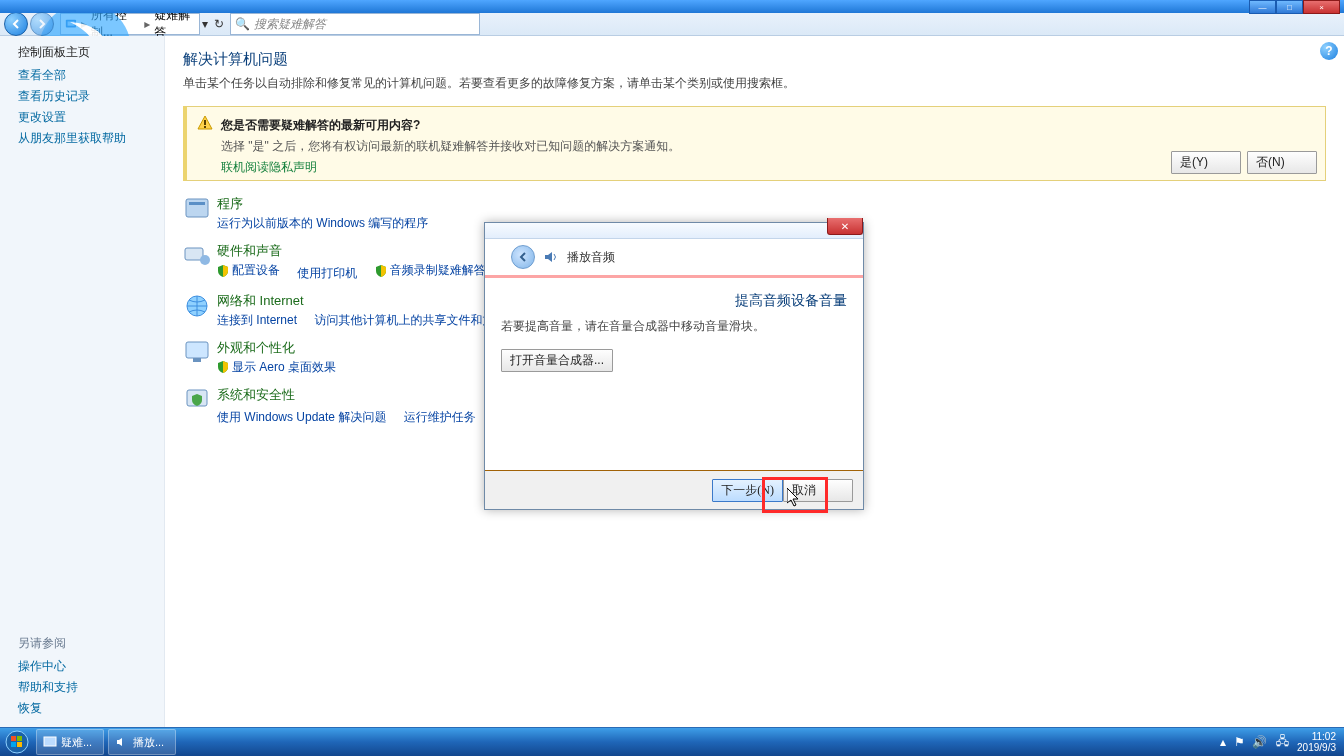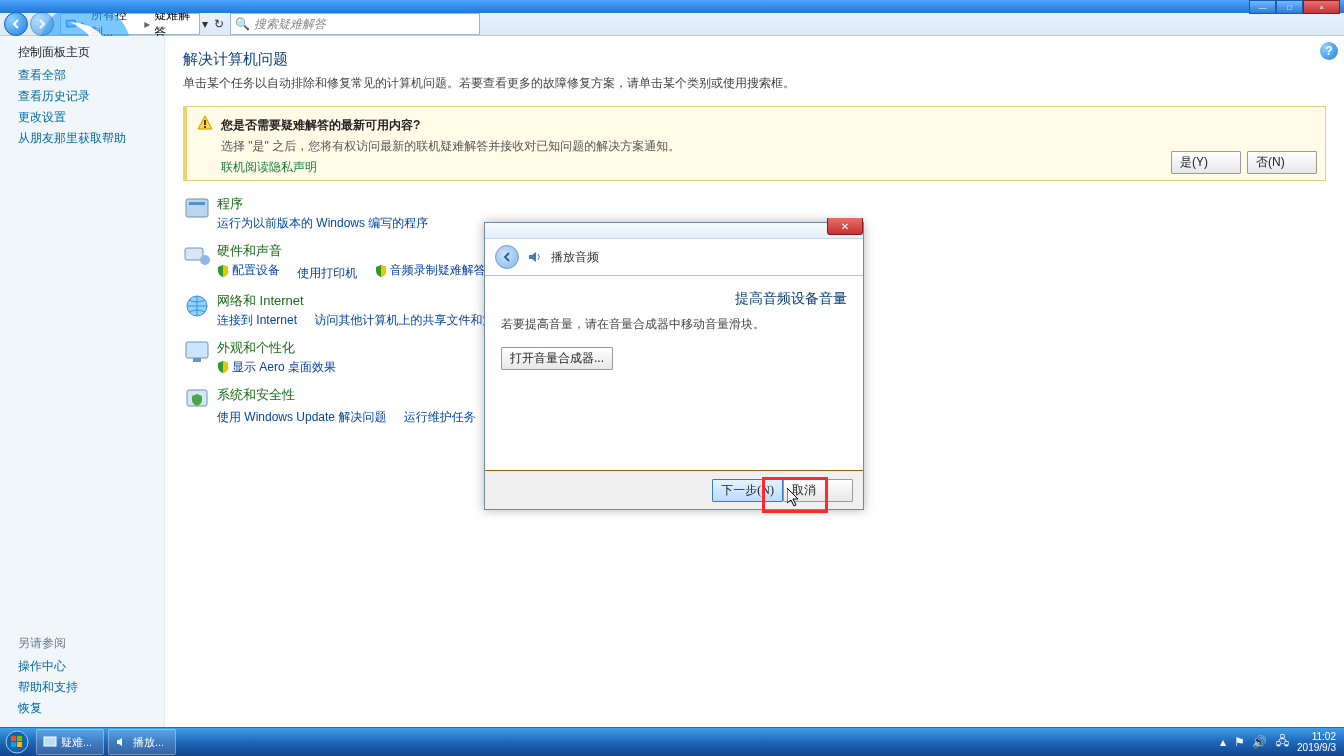--- a/index.html
+++ b/index.html
@@ -40,21 +40,21 @@
   .cat-body{}
   .cat-title{color:#1b6b1b;font-size:13px;}
   .cat-links{margin-top:2px;}
   .cat-links a{color:#0644a3;text-decoration:none;margin-right:14px;font-size:12px;display:inline-flex;align-items:center;}
   .shield{display:inline-block;width:12px;height:12px;margin-right:3px;}
   .help-ico{position:absolute;right:6px;top:6px;width:18px;height:18px;border-radius:50%;background:radial-gradient(circle at 30% 30%,#8fd1ff,#1b7fe0);color:#fff;display:flex;align-items:center;justify-content:center;font-weight:bold;}
   
   .dialog{position:absolute;left:484px;top:222px;width:378px;height:286px;background:#fff;border:1px solid #6f8aa7;box-shadow:0 0 10px rgba(0,0,0,0.3);}
   .dialog .dlg-title{height:15px;background:linear-gradient(to bottom,#f7fbff,#e3eefc);border-bottom:1px solid #c3d5ea;position:relative;}
   .dialog .dlg-close{position:absolute;right:0;top:-5px;width:34px;height:16px;background:linear-gradient(to bottom,#e86f6f,#c83232);color:#fff;display:flex;align-items:center;justify-content:center;border:1px solid #8b1a1a;border-top:none;border-radius:0 0 3px 3px;font-size:10px;}
-  .dialog .dlg-head{padding:6px 10px;display:flex;align-items:center;gap:8px;border-bottom:1px solid #fca5a5;}
+  .dialog .dlg-head{padding:6px 26px;display:flex;align-items:center;gap:8px;border-bottom:3px solid #fca5a5;}
   .dlg-back{width:22px;height:22px;border-radius:50%;background:radial-gradient(circle at 40% 40%,#cfe5ff,#7fb4e8);border:1px solid #6f9ed0;display:flex;align-items:center;justify-content:center;color:#335f8d;}
   .dlg-head .spk{display:inline-block;}
   .dlg-head .ttl{color:#333;}
   .dlg-body{padding:14px 16px;}
   .dlg-body h2{color:#0a3f7a;font-size:14px;font-weight:normal;margin:0 0 8px 0;text-align:right;}
   .dlg-body p{color:#444;margin:0 0 14px 0;font-size:12px;}
   .dlg-foot{position:absolute;bottom:0;left:0;right:0;height:38px;background:#f0f0f0;border-top:1px solid #a16207;display:flex;align-items:center;justify-content:flex-end;padding-right:10px;font-family:Liberation Serif, serif;}
   .highlight{position:absolute;border:3px solid #ff2a2a;pointer-events:none;}
   .hl-next{left:762px;top:477px;width:60px;height:30px;}
   .w7btn.primary{background:linear-gradient(to bottom,#e4f2ff,#bcdcff);border:1px solid #3b79c9;}

